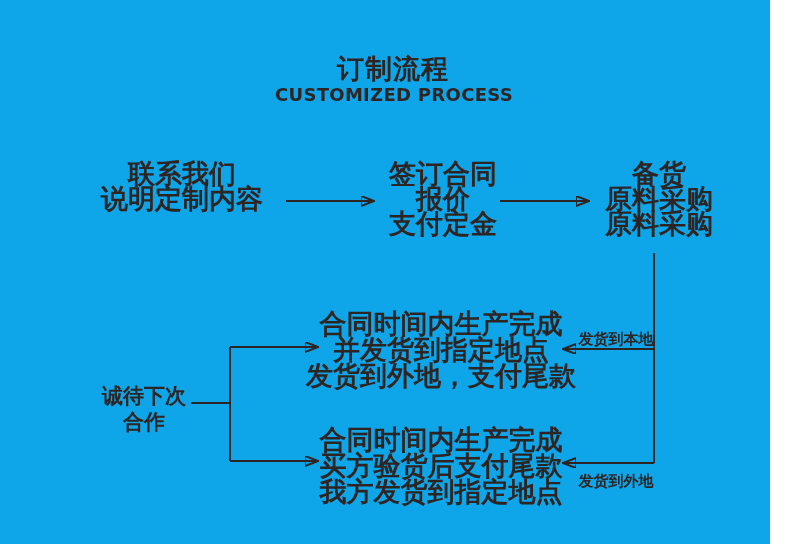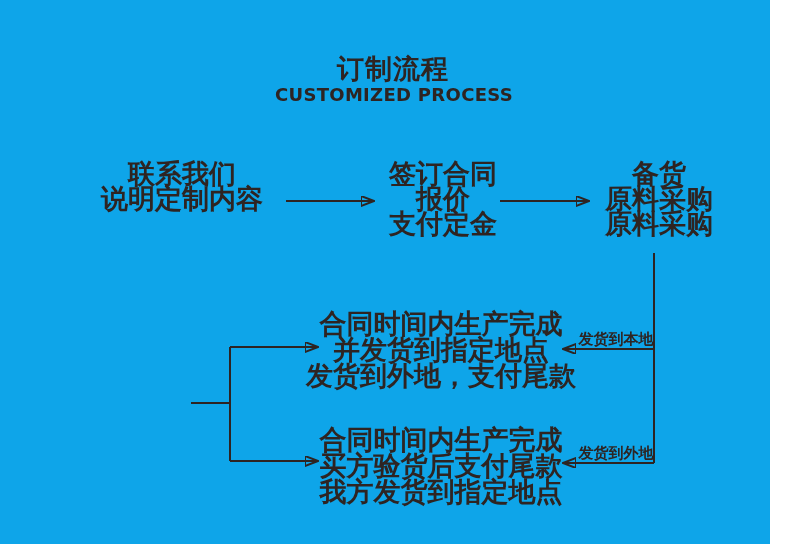--- a/index.html
+++ b/index.html
@@ -112,16 +112,20 @@
     <span class="line">并发货到指定地点</span>
     <span class="line">发货到外地，支付尾款</span>
   </div>
   <div class="txt bigblock" style="left:441px; top:427px;">
     <span class="line">合同时间内生产完成</span>
     <span class="line">买方验货后支付尾款</span>
     <span class="line">我方发货到指定地点</span>
   </div>
 
   <div class="txt tag" style="left:616px; top:330px;">发货到本地</div>
-  <div class="txt tag" style="left:616px; top:444px;">发货到外地</div>
+  <div class="txt tag" style="left:616px; top:472px;">发货到外地</div>
 
+  <div class="txt note" style="left:144px; top:383px;">
+    <span class="line">诚待下次</span>
+    <span class="line">合作</span>
+  </div>
 
 </div>
 
 </body></html>

